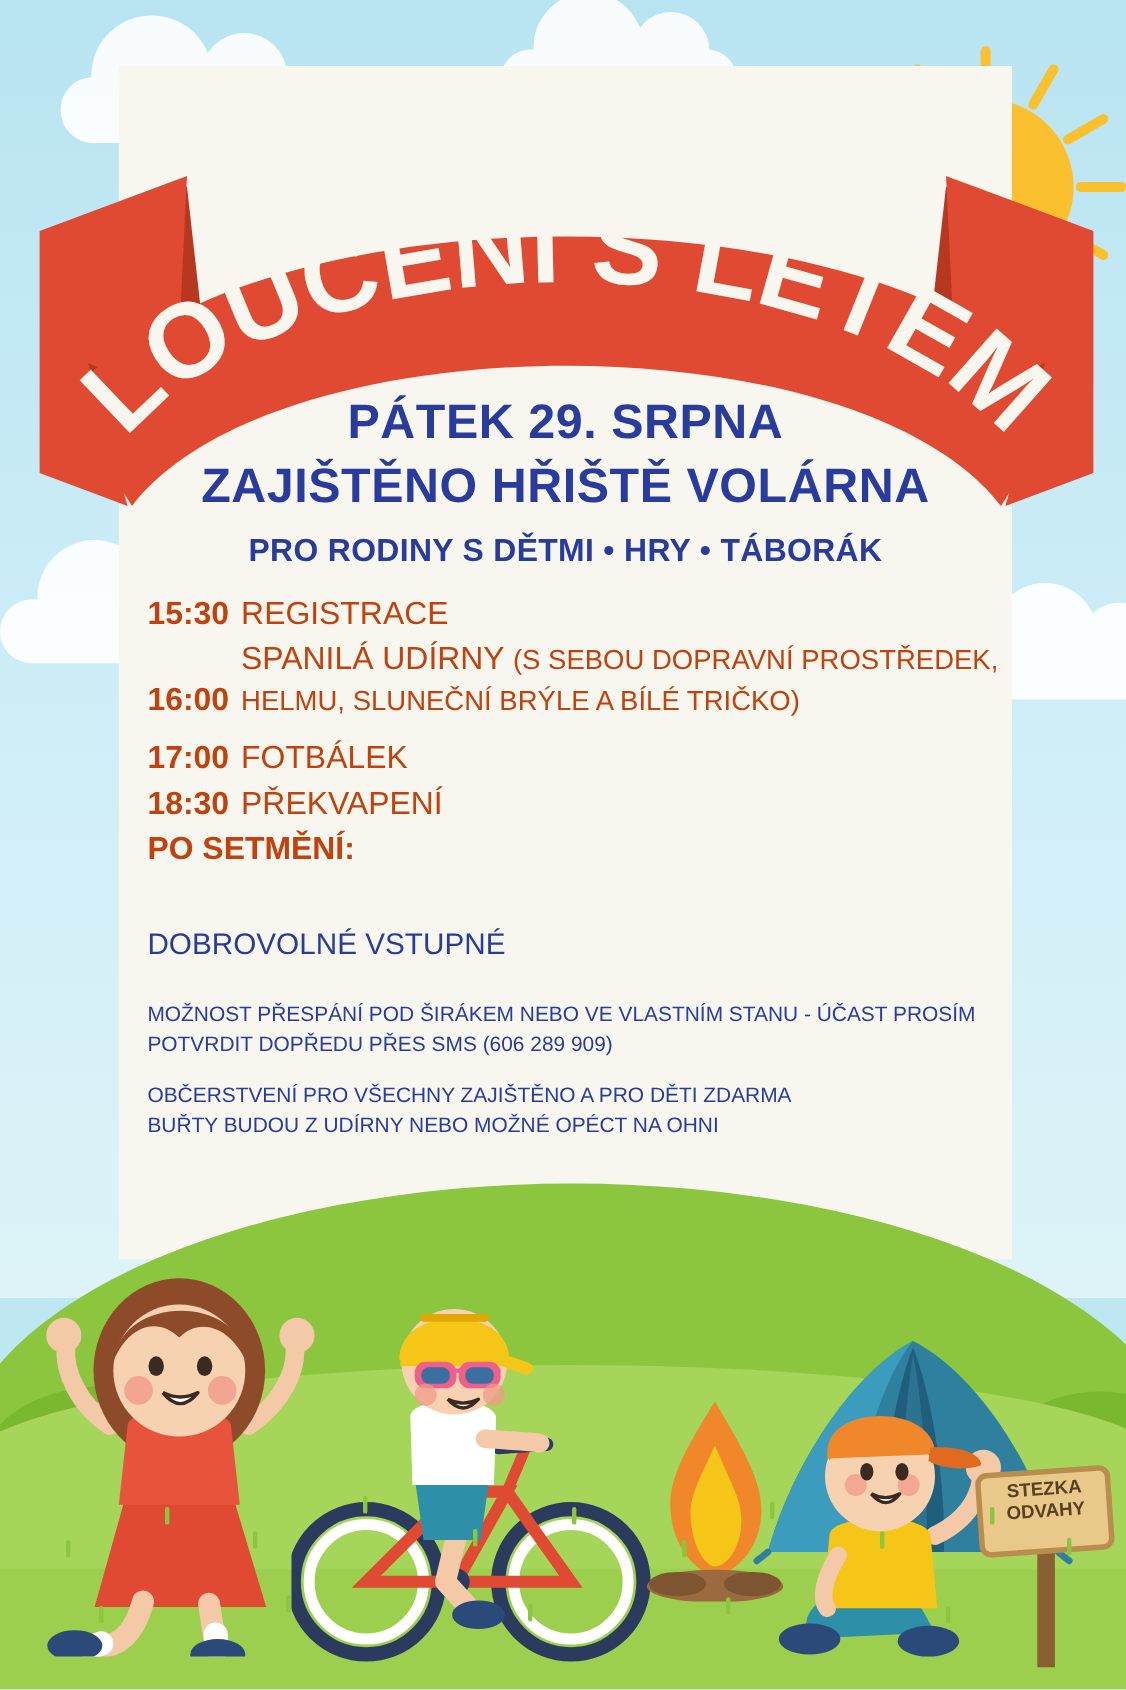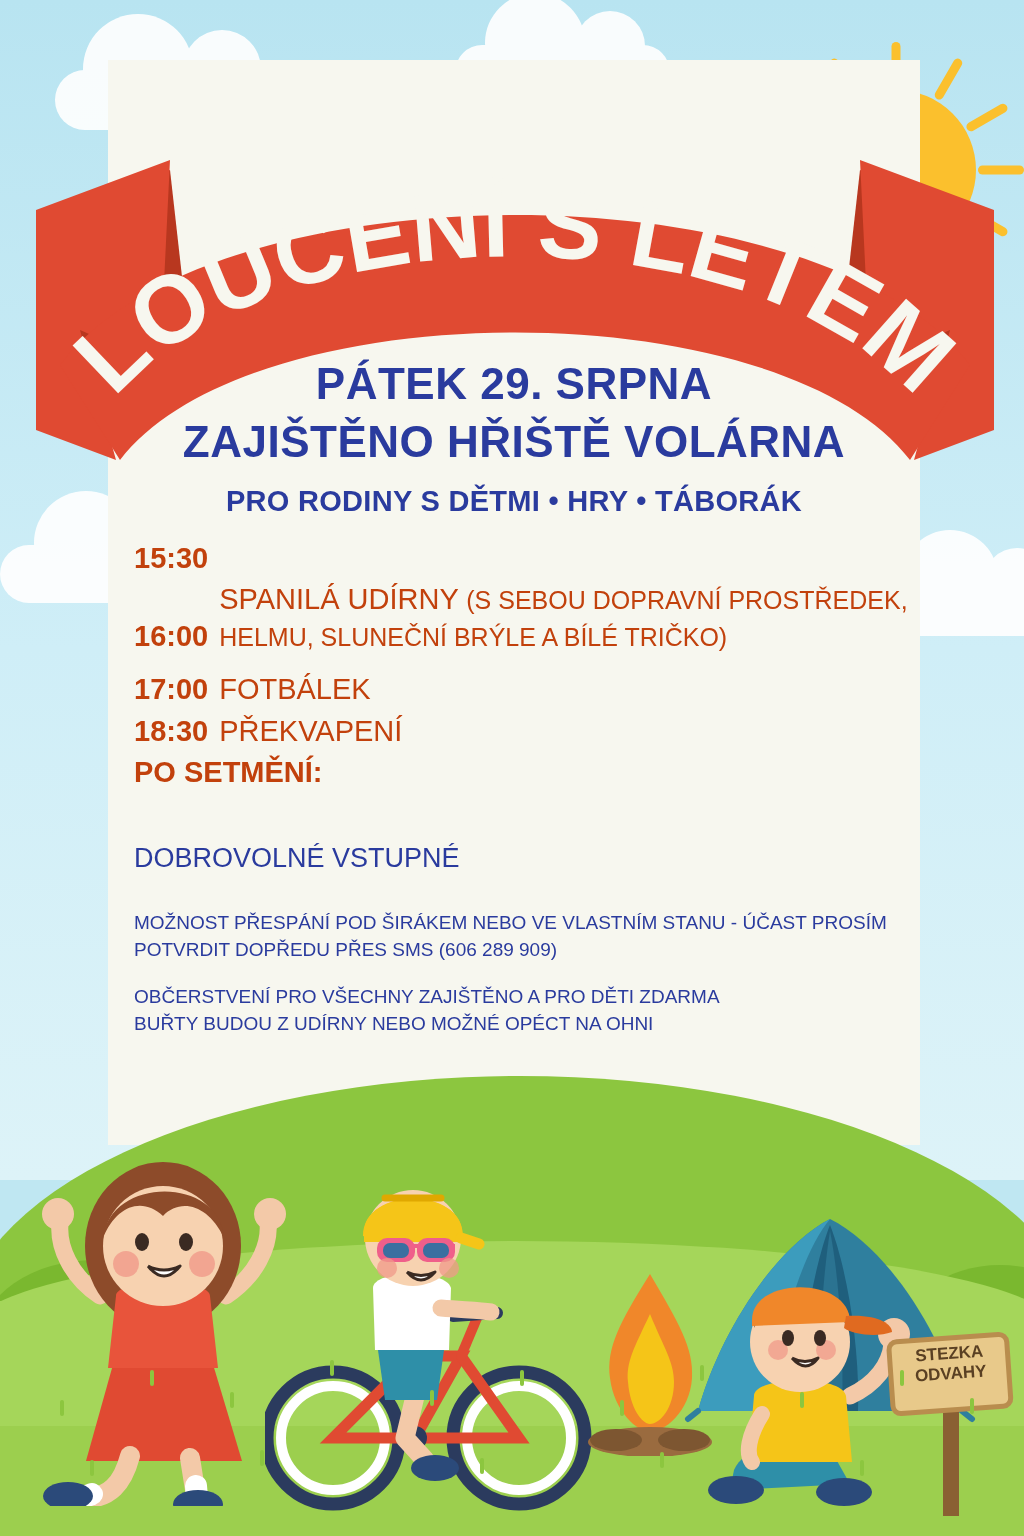--- a/index.html
+++ b/index.html
@@ -226,20 +226,21 @@
       <div>PÁTEK 29. SRPNA</div>
       <div>ZAJIŠTĚNO HŘIŠTĚ VOLÁRNA</div>
     </div>
 
     <div class="subhead">PRO RODINY S DĚTMI • HRY • TÁBORÁK</div>
 
     <div class="schedule">
 
       <div class="sched-row">
         <span class="sched-time">15:30</span>
+        <span class="sched-desc">REGISTRACE</span>
       </div>
 
       <div class="sched-row">
         <span class="sched-time">16:00</span>
         <span class="sched-desc">
           <span>SPANILÁ UDÍRNY</span>
           <span class="small">(S SEBOU DOPRAVNÍ PROSTŘEDEK, HELMU, SLUNEČNÍ BRÝLE A BÍLÉ TRIČKO)</span>
         </span>
       </div>
 

